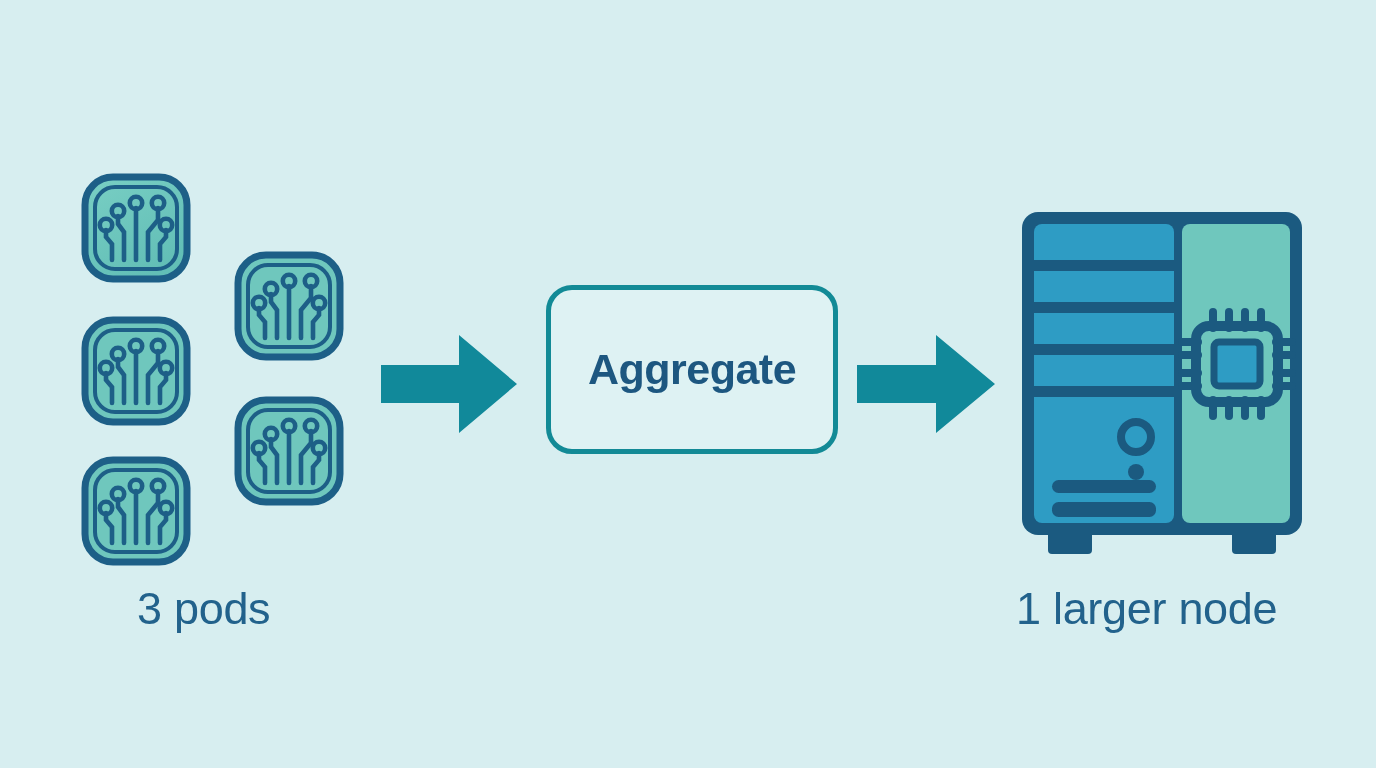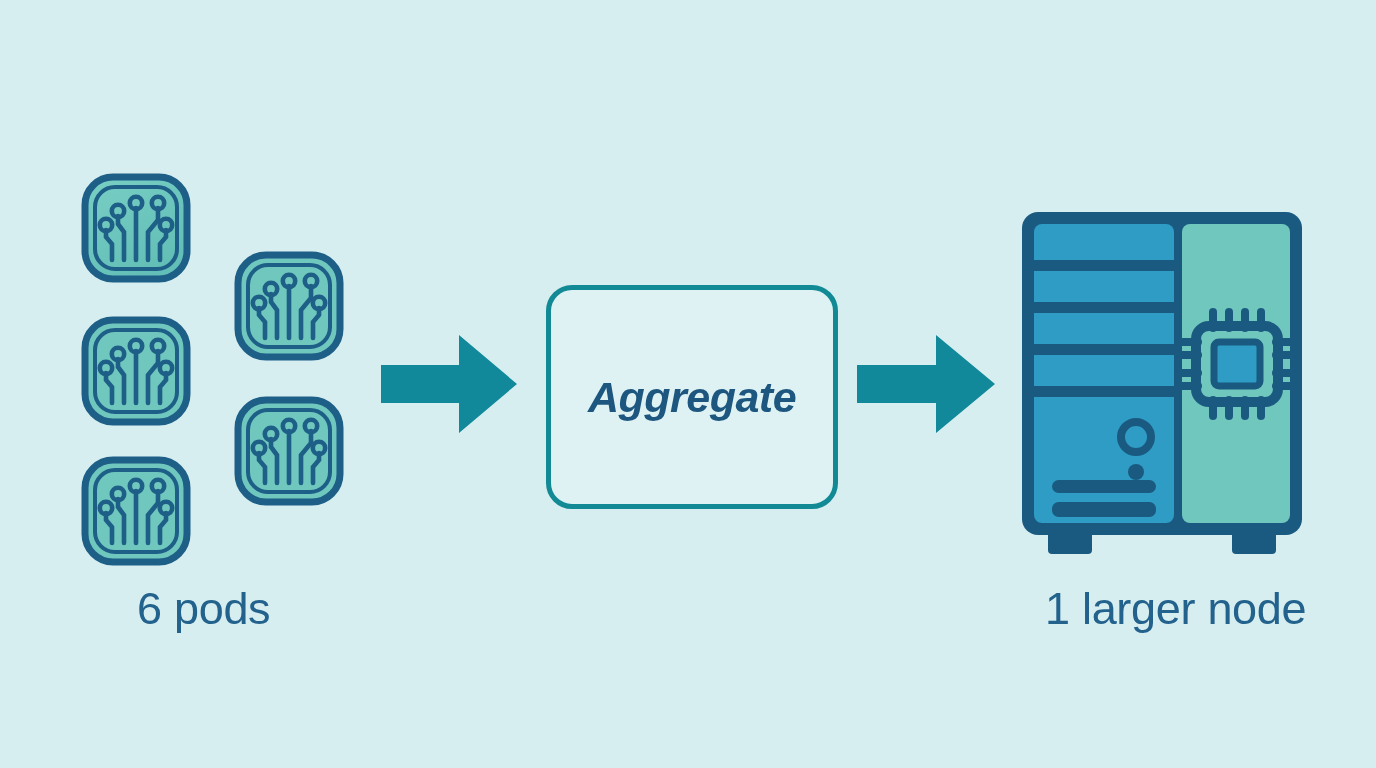--- a/index.html
+++ b/index.html
@@ -29,31 +29,30 @@
   
   .arrow { position: absolute; }
   .arrow svg { display: block; }
 
   
   #aggregate-box {
     position: absolute;
     left: 546px;
     top: 285px;
     width: 292px;
-    height: 224px;
+    height: 169px;
     box-sizing: border-box;
     border: 5px solid #128a96;
     border-radius: 26px;
     background: #def2f3;
     display: flex;
     flex-direction: column;
     align-items: center;
     justify-content: center;
     text-align: center;
-    font-style: italic;
   }
   #aggregate-box .line {
     font-size: 43px;
     font-weight: bold;
     color: #1d5780;
     line-height: 1.32;
     letter-spacing: -0.5px;
     white-space: nowrap;
   }
 
@@ -69,21 +68,21 @@
 
   
   .caption {
     position: absolute;
     font-size: 45px;
     color: #22628c;
     white-space: nowrap;
     letter-spacing: -0.3px;
   }
   #caption-pods { left: 137px; top: 583px; }
-  #caption-node { left: 1045px; top: 583px; }
+  #caption-node { left: 1016px; top: 583px; }
 </style>
 </head>
 <body>
 
 <div id="canvas">
 
   <div class="pod" style="left:80px; top:172px;">
     <svg viewBox="0 0 112 112" width="112" height="112">
       <defs>
         <linearGradient id="podg1" x1="0" y1="0" x2="0.6" y2="1">
@@ -260,16 +259,16 @@
           <line x1="262" y1="151" x2="278" y2="151"></line>
           <line x1="262" y1="169" x2="278" y2="169"></line>
           <line x1="262" y1="182" x2="278" y2="182"></line>
         </g>
         <rect x="182" y="122" width="82" height="76" rx="13" fill="none" stroke="#1b5a80" stroke-width="10"></rect>
         <rect x="200" y="138" width="46" height="44" rx="5" fill="#2e9cc4" stroke="#1b5a80" stroke-width="7"></rect>
       </g>
     </svg>
   </div>
 
-  <div class="caption" id="caption-pods">6 pods</div>
+  <div class="caption" id="caption-pods">3 pods</div>
   <div class="caption" id="caption-node">1 larger node</div>
 
 </div>
 
 </body></html>

